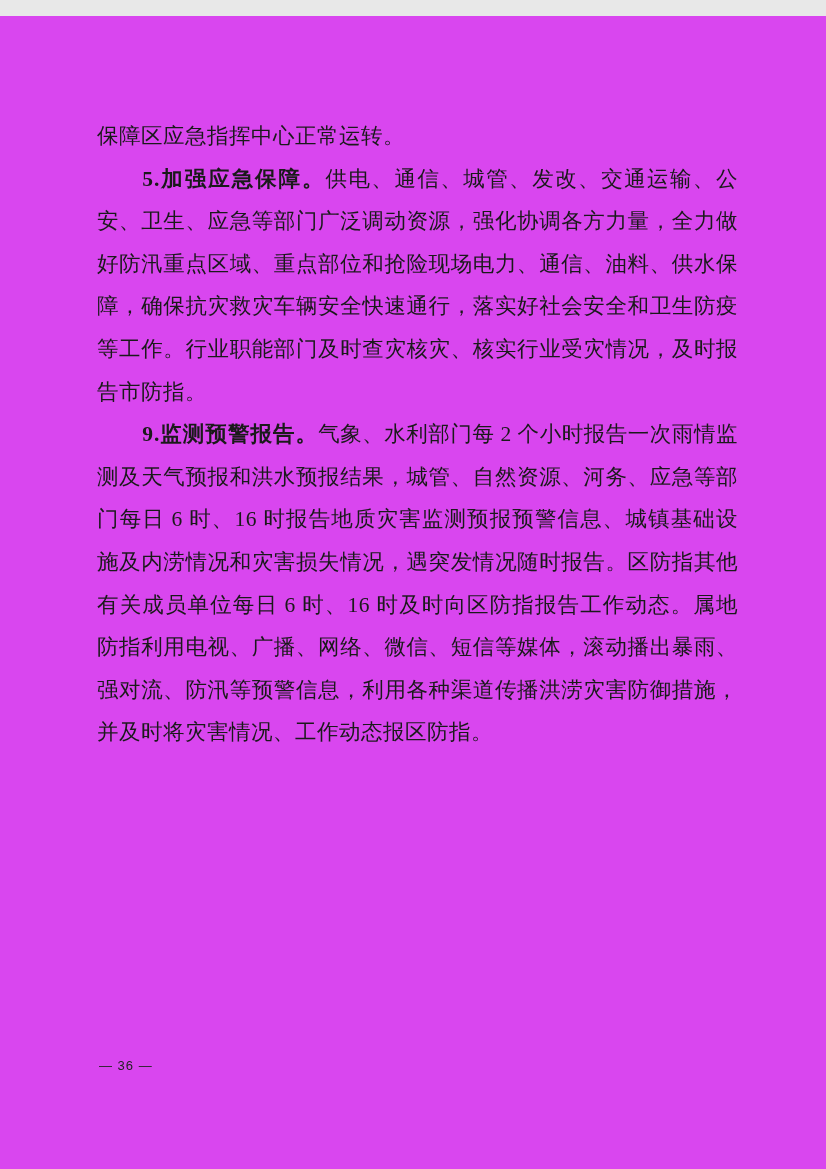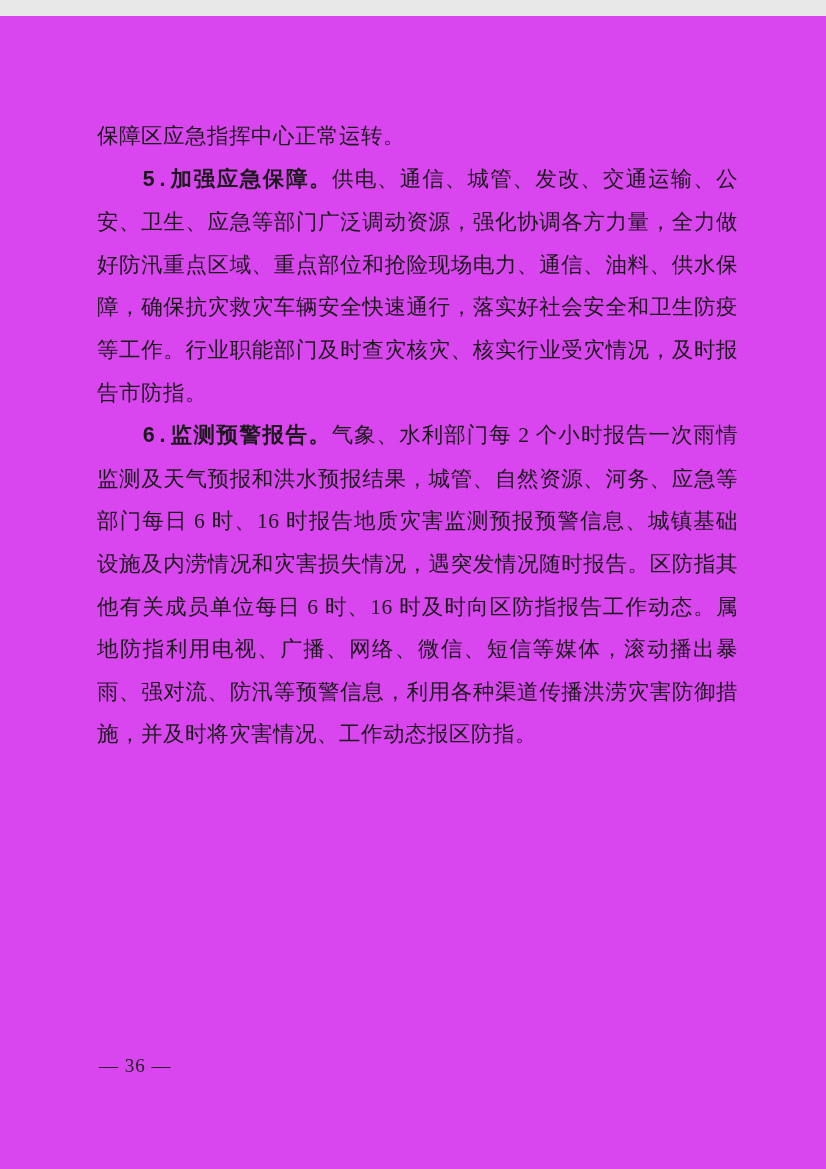--- a/index.html
+++ b/index.html
@@ -31,44 +31,44 @@
     text-align-last: left;
     text-justify: inter-character;
     letter-spacing: 0.5px;
     word-break: break-all;
   }
   .para.indent {
     text-indent: 2.1em;
   }
   .run-bold {
     font-weight: 700;
-    font-family: Liberation Mono, monospace;
+    font-family: Liberation Serif, serif;
     letter-spacing: 1px;
   }
   .footer-pagenum {
     position: absolute;
     left: 99px;
     top: 1040px;
-    font-size: 19px;
+    font-size: 13px;
     line-height: 20px;
     color: #222;
     letter-spacing: 1px;
-    font-family: Liberation Serif, serif;
+    font-family: Liberation Sans, sans-serif;
   }
 </style>
 </head>
 <body>
 
 <div class="page">
   <div class="content">
 
     <p class="para"><span>保障区应急指挥中心正常运转。</span></p>
 
     <p class="para indent"><span class="run-bold">5.加强应急保障。</span><span>供电、通信、城管、发改、交通运输、公安、卫生、应急等部门广泛调动资源，强化协调各方力量，全力做好防汛重点区域、重点部位和抢险现场电力、通信、油料、供水保障，确保抗灾救灾车辆安全快速通行，落实好社会安全和卫生防疫等工作。行业职能部门及时查灾核灾、核实行业受灾情况，及时报告市防指。</span></p>
 
-    <p class="para indent"><span class="run-bold">6.监测预警报告。</span><span>气象、水利部门每 2 个小时报告一次雨情监测及天气预报和洪水预报结果，城管、自然资源、河务、应急等部门每日 6 时、16 时报告地质灾害监测预报预警信息、城镇基础设施及内涝情况和灾害损失情况，遇突发情况随时报告。区防指其他有关成员单位每日 6 时、16 时及时向区防指报告工作动态。属地防指利用电视、广播、网络、微信、短信等媒体，滚动播出暴雨、强对流、防汛等预警信息，利用各种渠道传播洪涝灾害防御措施，并及时将灾害情况、工作动态报区防指。</span></p>
+    <p class="para indent"><span class="run-bold">9.监测预警报告。</span><span>气象、水利部门每 2 个小时报告一次雨情监测及天气预报和洪水预报结果，城管、自然资源、河务、应急等部门每日 6 时、16 时报告地质灾害监测预报预警信息、城镇基础设施及内涝情况和灾害损失情况，遇突发情况随时报告。区防指其他有关成员单位每日 6 时、16 时及时向区防指报告工作动态。属地防指利用电视、广播、网络、微信、短信等媒体，滚动播出暴雨、强对流、防汛等预警信息，利用各种渠道传播洪涝灾害防御措施，并及时将灾害情况、工作动态报区防指。</span></p>
 
 
 
   </div>
 
   <div class="footer-pagenum">— 36 —</div>
 </div>
 
 </body></html>

